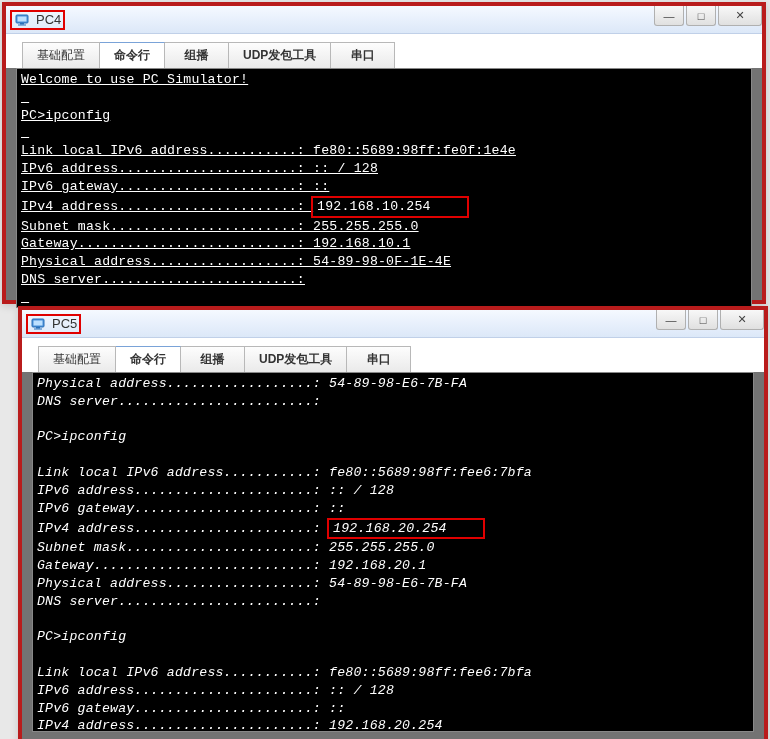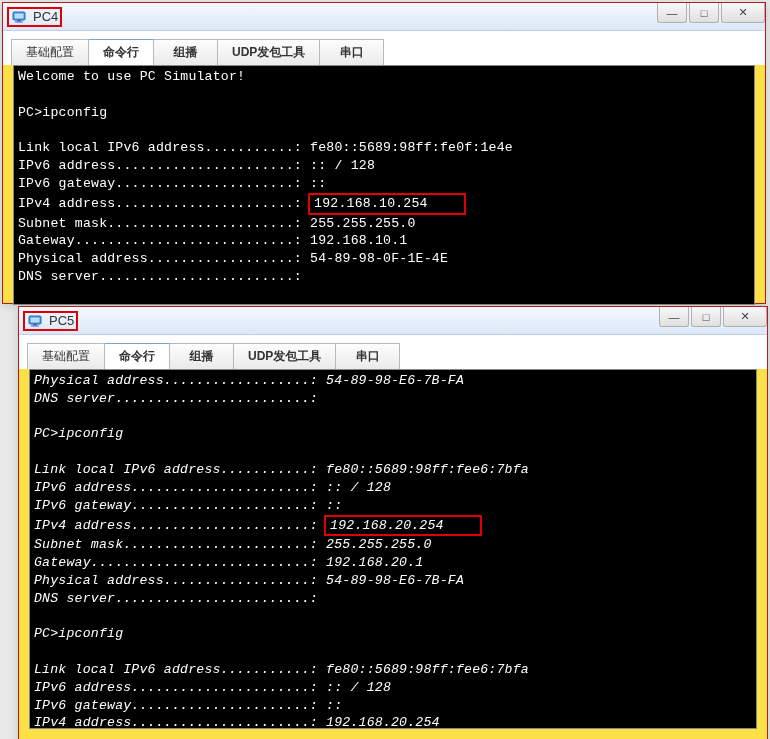--- a/index.html
+++ b/index.html
@@ -6,22 +6,22 @@
     body {
       font-family: "Microsoft YaHei", Arial, sans-serif;
       background: #e8e8e8;
       width: 770px;
       height: 739px;
       overflow: hidden;
       position: relative;
     }
     .window {
       position: absolute;
-      background: #fde047;
-      border: 1px solid #b91c1c;
+      background: #737373;
+      border: 4px solid #b91c1c;
       box-shadow: 0 2px 8px rgba(0,0,0,0.15);
     }
     .titlebar {
       background: linear-gradient(to bottom, #f5f9ff 0%, #e8f0fc 50%, #dce8f8 100%);
       height: 28px;
       display: flex;
       align-items: center;
       padding: 0 4px;
       border-bottom: 1px solid #c0d0e8;
       position: relative;
@@ -55,21 +55,21 @@
       align-items: center;
       justify-content: center;
       font-size: 11px;
       color: #444;
       cursor: pointer;
       border-radius: 0 0 3px 3px;
     }
     .win-btn.close { width: 44px; }
     .tab-bar {
       display: flex;
-      padding: 8px 10px 0 8px;
+      padding: 8px 10px 0 16px;
       background: #fff;
       gap: 0;
     }
     .tab {
       padding: 4px 14px;
       font-size: 12px;
       border: 1px solid #b8b8b8;
       border-bottom: none;
       background: linear-gradient(to bottom, #fdfdfd, #eaeaea);
       color: #333;
@@ -105,21 +105,21 @@
       position: relative;
     }
     .hl-red {
       border: 2px solid #e00000;
       padding: 0 4px;
       display: inline-block;
       margin-left: -2px;
     }
     #win1 { left: 2px; top: 2px; width: 764px; height: 302px; }
     #win2 { left: 18px; top: 306px; width: 750px; height: 492px; }
-    #win1 .terminal { height: 240px; }
+    #win1 .terminal { height: 240px; text-decoration: underline; }
     #win2 .terminal { height: 360px; font-style: italic; }
   </style>
 </head>
 <body>
 
 <div class="window" id="win1">
   <div class="titlebar">
     <span class="hl-title">
       <span class="app-icon">
         <svg viewBox="0 0 16 16" width="16" height="16">

